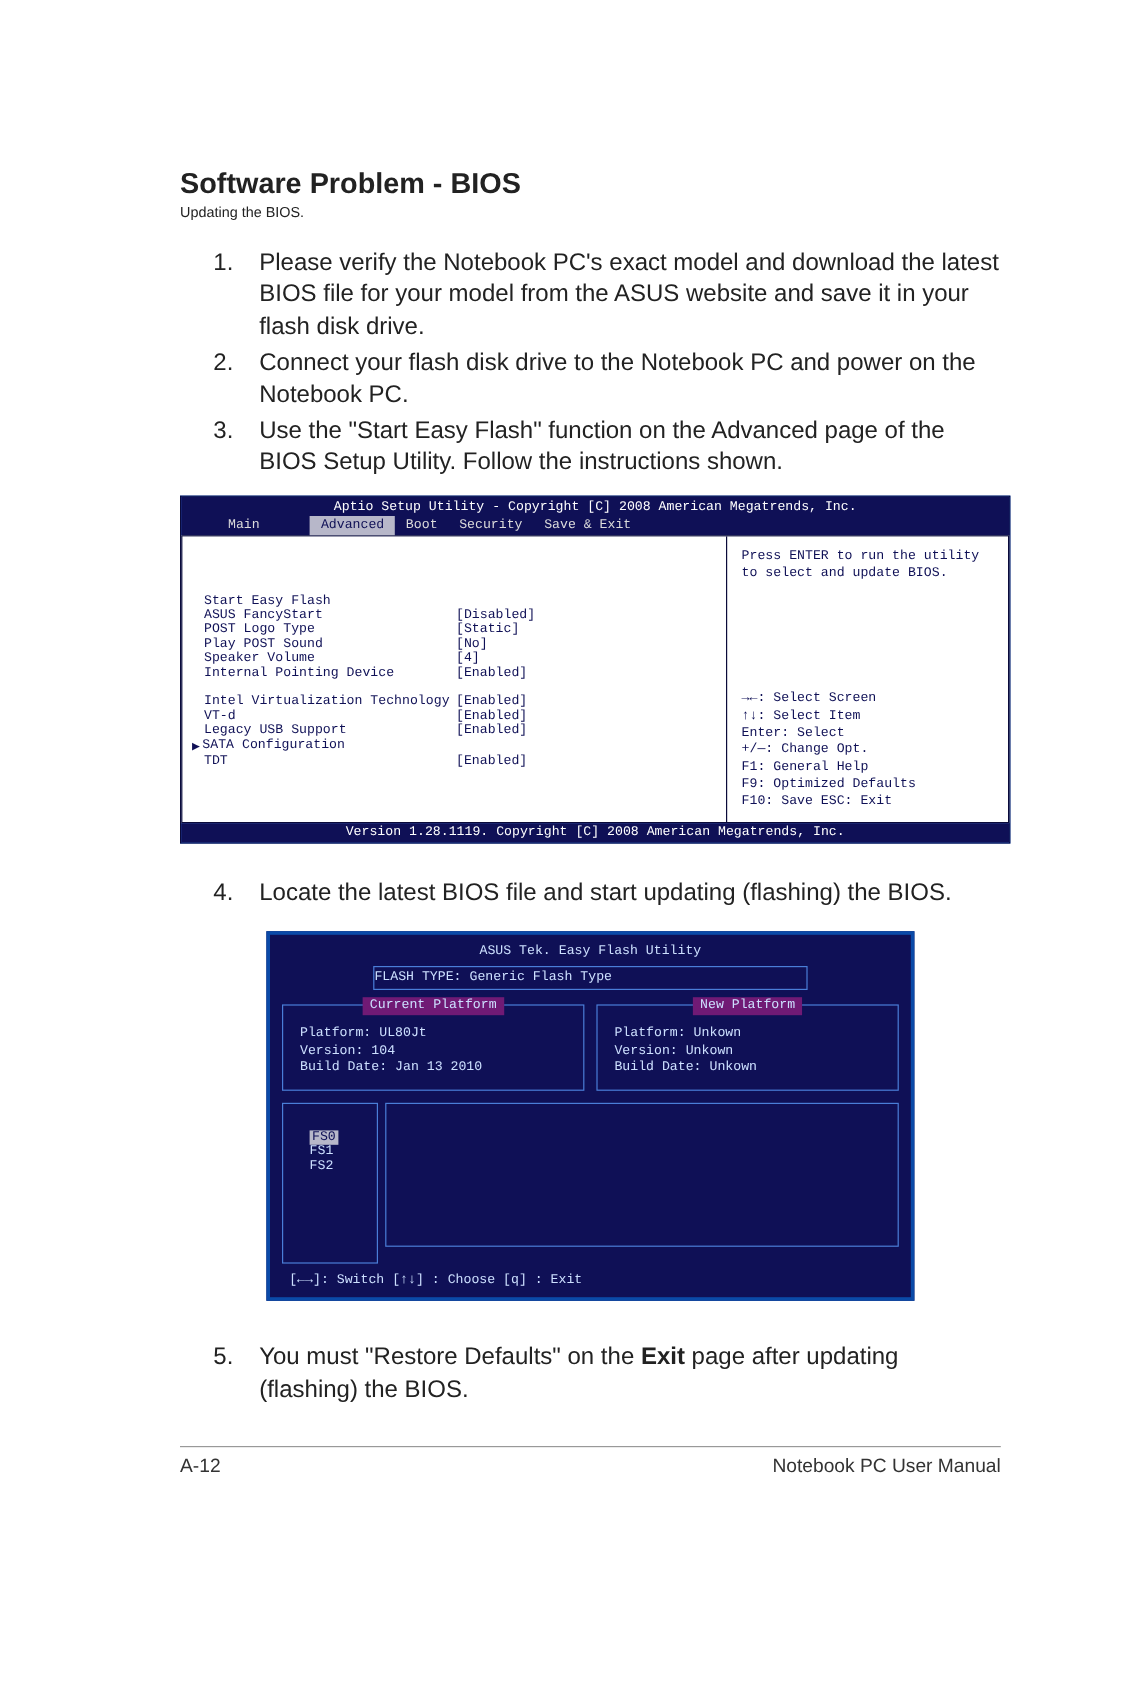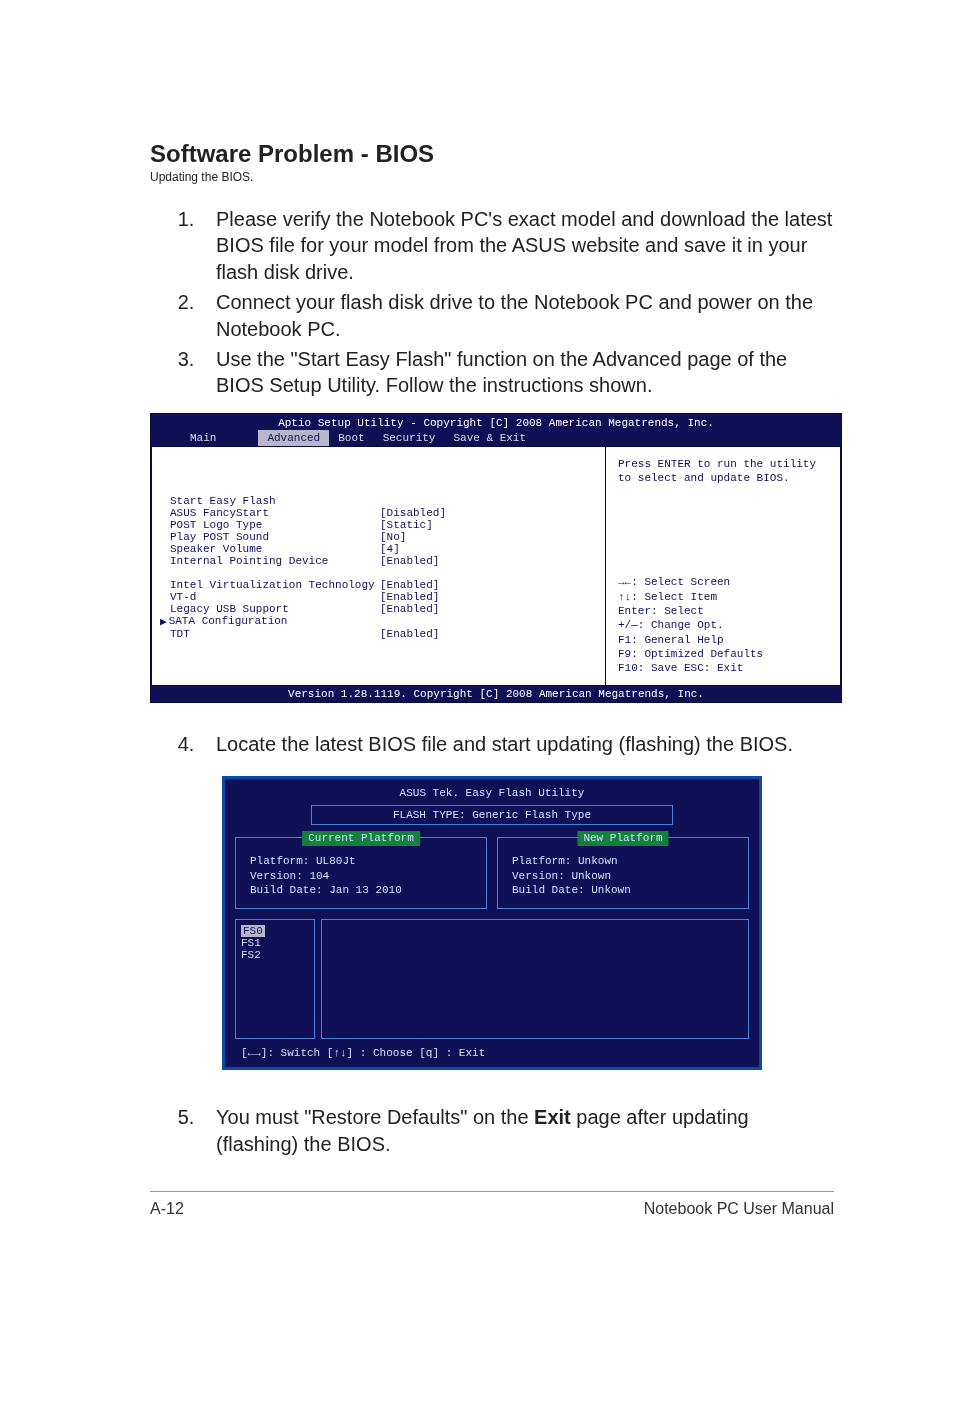--- a/index.html
+++ b/index.html
@@ -107,56 +107,56 @@
     font-family: "Courier New", monospace;
     font-size: 11px;
     color: #cde0ff;
     padding: 4px 10px 6px 10px;
   }
   .bios2-title { text-align: center; padding: 4px 0 8px 0; color: #cde0ff; }
   .flash-type {
     margin: 0 auto 10px auto;
     width: 360px;
     border: 1px solid #4a7ed8;
-    text-align: center;
+    text-align: left;
     padding: 3px 0;
     color: #cde0ff;
     background: #0f1056;
     position: relative;
     top: -2px;
   }
   .platforms { display: flex; gap: 10px; }
   .plat {
     flex: 1;
     border: 1px solid #4a7ed8;
     padding: 16px 10px 10px 14px;
     position: relative;
     background: #0f1056;
   }
   .plat-legend {
     position: absolute;
     top: -7px;
     left: 50%;
     transform: translateX(-50%);
-    background: #15803d;
+    background: #701a75;
     padding: 0 6px;
     color: #cde0ff;
     white-space: nowrap;
   }
   .plat div { line-height: 1.35; }
   .browser {
     display: flex;
     margin-top: 10px;
     gap: 6px;
   }
   .fs-list {
     width: 80px;
     border: 1px solid #4a7ed8;
-    padding: 5px;
-    height: 120px;
+    padding: 22px;
+    height: 134px;
     box-sizing: border-box;
   }
   .fs-list .sel {
     background: #b7b7c9;
     color: #0f1056;
     display: inline-block;
     padding: 0 2px;
   }
   .fs-content {
     flex: 1;

